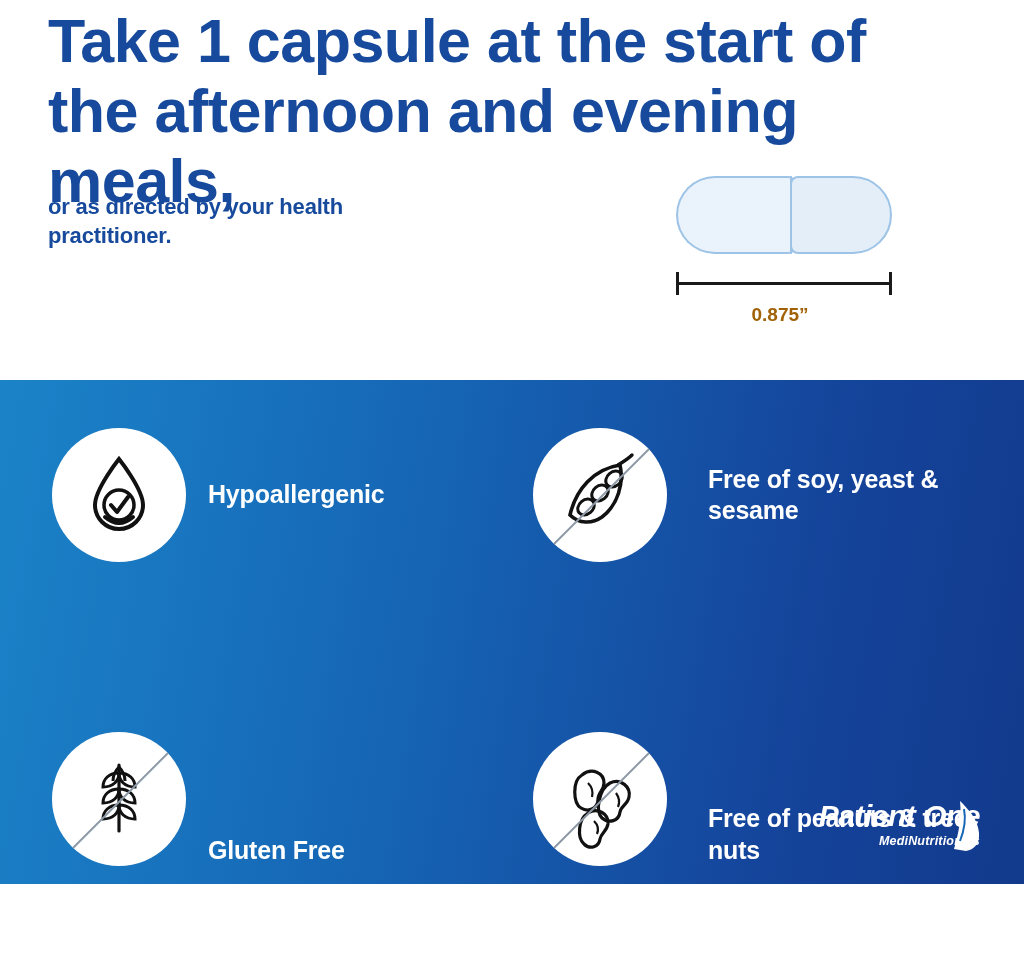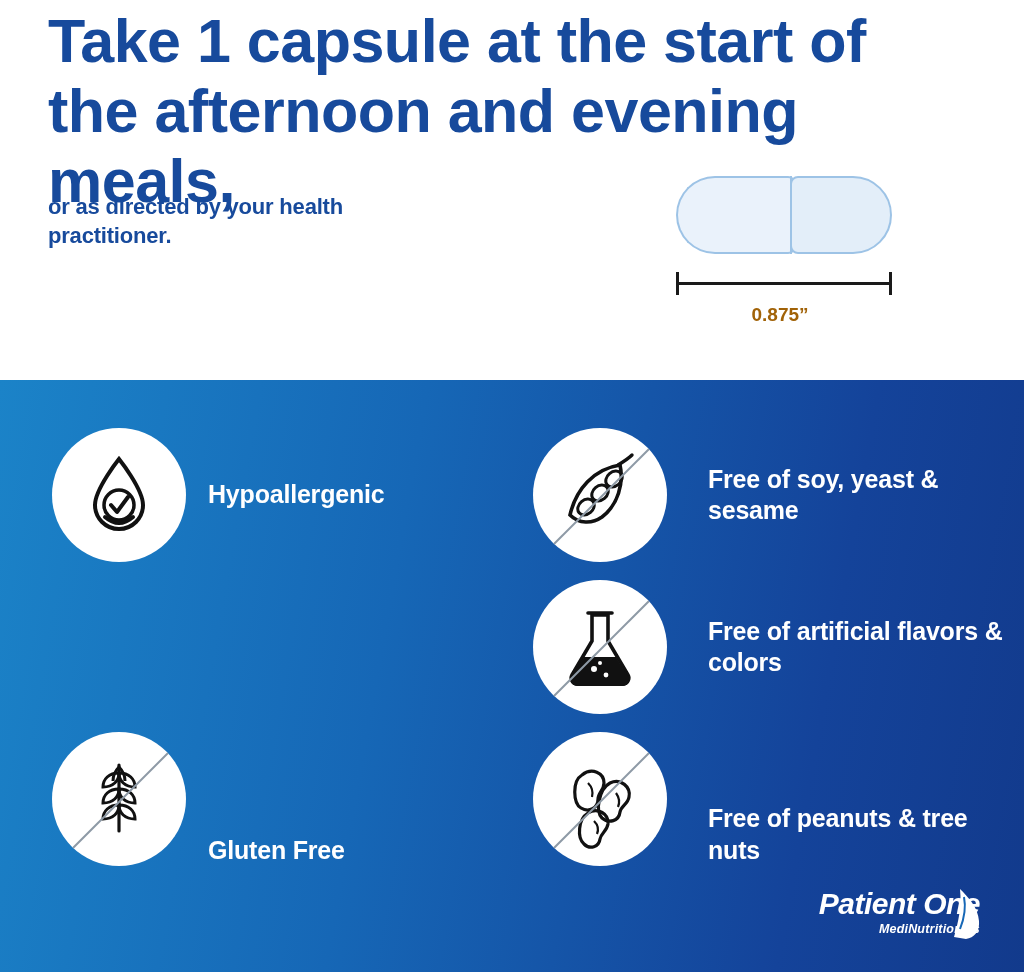--- a/index.html
+++ b/index.html
@@ -121,21 +121,21 @@
     text-align: center;
     color: #a16207;
     font-weight: bold;
     font-size: 19px;
   }
 
   
   .bottom {
     position: relative;
     width: 1024px;
-    height: 592px;
+    height: 504px;
     background: linear-gradient(100deg, #1b83c8 0%, #1667b6 38%, #14439a 78%, #123a8c 100%);
     overflow: hidden;
   }
   .badge-grid {
     position: absolute;
     left: 0;
     top: 0;
     width: 1024px;
     height: 500px;
   }
@@ -256,34 +256,20 @@
             <ellipse cx="52" cy="50" rx="9" ry="7" fill="none" stroke="#111" stroke-width="3" transform="rotate(-40 52 50)"></ellipse>
             <ellipse cx="66" cy="36" rx="9" ry="7" fill="none" stroke="#111" stroke-width="3" transform="rotate(-40 66 36)"></ellipse>
             <path d="M70 22 q10 -6 14 -10" fill="none" stroke="#111" stroke-width="3.4" stroke-linecap="round"></path>
           </svg>
           <div class="slash"></div>
         </div>
         <div class="label">Free of soy, yeast &amp; sesame</div>
       </div>
 
 
-      <div class="badge col-right row2">
-        <div class="circle">
-          <svg width="104" height="104" viewBox="0 0 104 104">
-            <path d="M44 20 h16 v26 l20 34 a6 6 0 0 1 -5 9 H29 a6 6 0 0 1 -5 -9 l20 -34 Z" fill="none" stroke="#111" stroke-width="3.6"></path>
-            <path d="M40 18 h24" stroke="#111" stroke-width="3.6" stroke-linecap="round"></path>
-            <path d="M36 62 l-12 20 a6 6 0 0 0 5 9 h46 a6 6 0 0 0 5 -9 l-12 -20 Z" fill="#111"></path>
-            <circle cx="46" cy="74" r="3" fill="#fff"></circle>
-            <circle cx="58" cy="80" r="2.4" fill="#fff"></circle>
-            <circle cx="52" cy="68" r="2" fill="#fff"></circle>
-          </svg>
-          <div class="slash"></div>
-        </div>
-        <div class="label">Free of artificial flavors &amp; colors</div>
-      </div>
 
       <div class="badge col-left row3">
         <div class="circle">
           <svg width="100" height="100" viewBox="0 0 100 100">
             <path d="M50 16 v66" stroke="#111" stroke-width="3.2" stroke-linecap="round" fill="none"></path>
             <g fill="none" stroke="#111" stroke-width="3">
               <path d="M50 24 C40 24 34 30 34 38 C44 38 50 32 50 24 Z"></path>
               <path d="M50 24 C60 24 66 30 66 38 C56 38 50 32 50 24 Z"></path>
               <path d="M50 40 C40 40 34 46 34 54 C44 54 50 48 50 40 Z"></path>
               <path d="M50 40 C60 40 66 46 66 54 C56 54 50 48 50 40 Z"></path>

